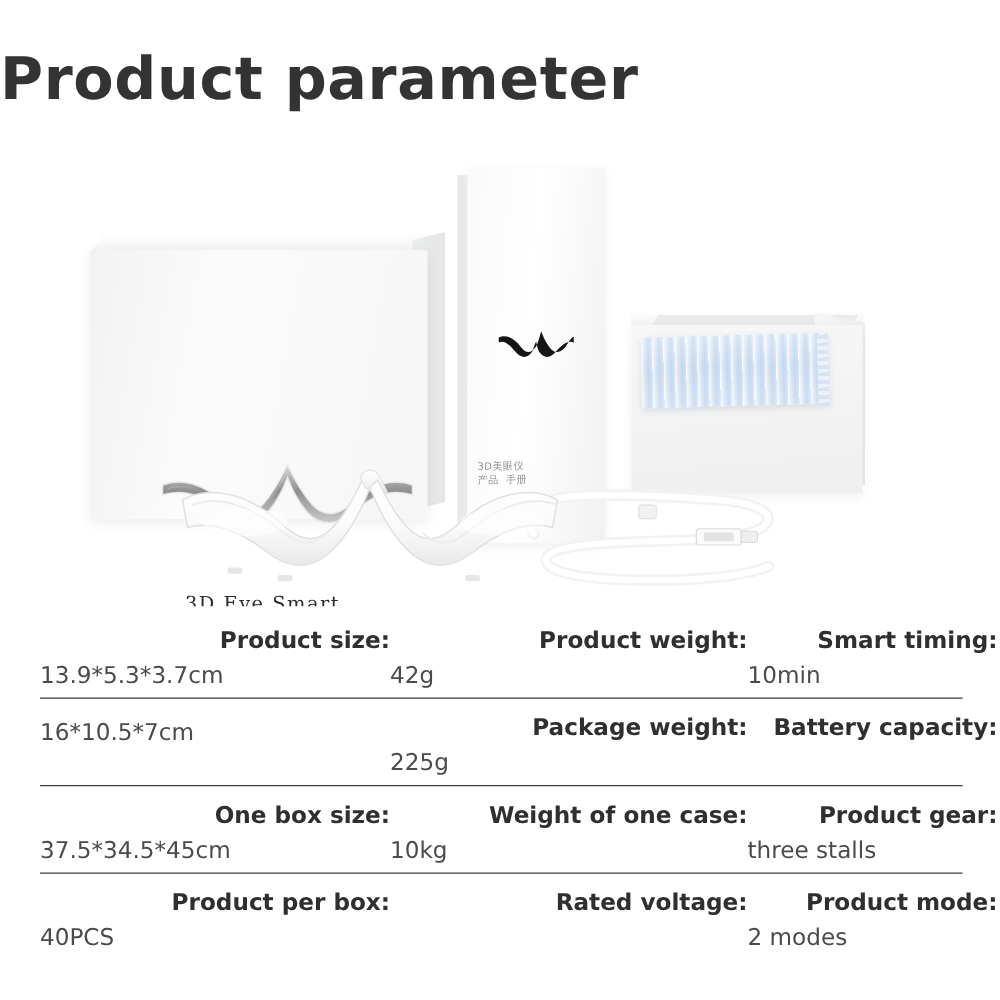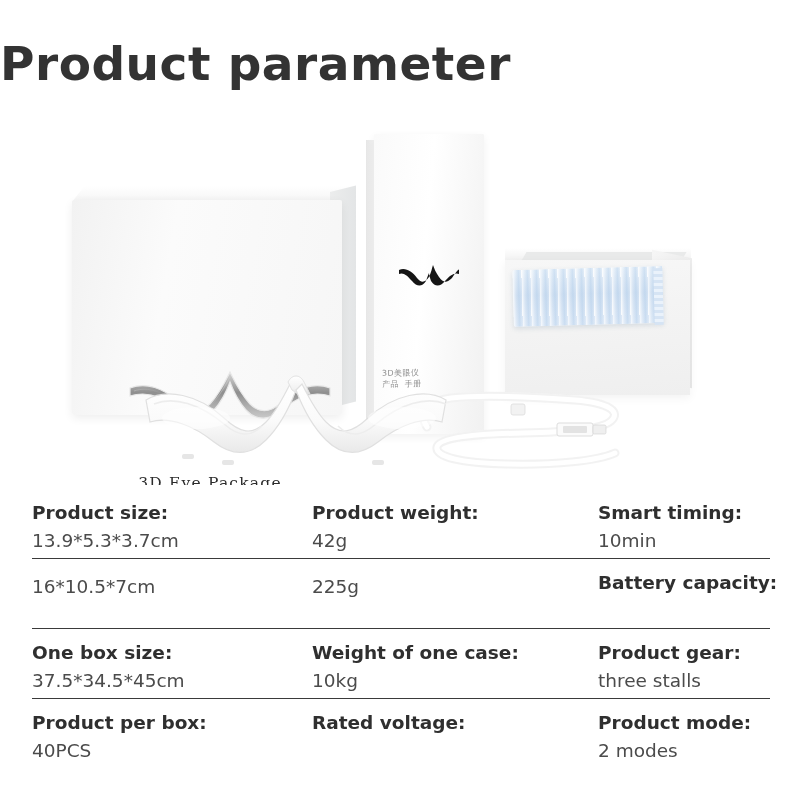--- a/index.html
+++ b/index.html
@@ -239,20 +239,21 @@
   .spec-cell.c1 { width: 280px; }
   .spec-cell.c2 { width: 286px; }
   .spec-cell.c3 { width: 200px; }
 
   .spec-label {
     font-size: 18.5px;
     font-weight: 700;
     color: #2f2f2f;
     line-height: 1.28;
     white-space: nowrap;
+    text-align: right;
   }
   .spec-value {
     font-size: 18.5px;
     font-weight: 400;
     color: #4b4b4b;
     line-height: 1.28;
     margin-top: 4px;
     white-space: nowrap;
   }
 </style>
@@ -283,21 +284,21 @@
         </linearGradient>
       </defs>
       <path d="M2 28 C18 22 36 28 50 42 C62 53 72 54 82 44 C92 33 98 20 102 12
                C106 20 112 33 122 44 C132 54 142 53 154 42 C168 28 186 22 202 28
                L202 36 C186 31 170 36 156 49 C142 61 128 61 118 50
                C110 41 105 30 102 22 C99 30 94 41 86 50 C76 61 62 61 48 49
                C34 36 18 31 2 36 Z" fill="url(#silv)" stroke="#e8e8e8" stroke-width="1.2"></path>
       <path d="M6 31 C20 26 36 32 50 45 C62 55 72 56 82 46 C92 36 98 24 102 17" fill="none" stroke="url(#silv2)" stroke-width="1" opacity="0.6"></path>
     </svg>
 
-    <div class="box-label">3D  Eye Package</div>
+    <div class="box-label">3D  Eye Smart</div>
 
     <div class="box-tall-edge"></div>
     <div class="box-tall"></div>
     <svg class="mask-black" viewBox="0 0 62 26">
       <path d="M1 8 C7 5 14 9 19 16 C23 21 27 21 31 15 C33 11 34 6 35 3
                C36 6 38 11 41 15 C45 21 49 21 54 16 C58 10 61 6 61 8
                L61 12 C57 10 52 13 47 19 C42 25 37 25 33 19 C32 16 31 13 31 11
                C30 13 29 16 28 19 C24 25 19 25 14 19 C9 13 5 10 1 12 Z" fill="#151515"></path>
     </svg>
     <div class="box-tall-cn">3D美眼仪<br>产品&nbsp;&nbsp;手册</div>
@@ -380,20 +381,21 @@
         <div class="spec-label">Smart timing:</div>
         <div class="spec-value">10min</div>
       </div>
     </div>
 
     <div class="spec-row">
       <div class="spec-cell c1">
         <div class="spec-value">16*10.5*7cm</div>
       </div>
       <div class="spec-cell c2">
+        <div class="spec-label">Package weight:</div>
         <div class="spec-value">225g</div>
       </div>
       <div class="spec-cell c3">
         <div class="spec-label">Battery capacity:</div>
       </div>
     </div>
 
     <div class="spec-row">
       <div class="spec-cell c1">
         <div class="spec-label">One box size:</div>

